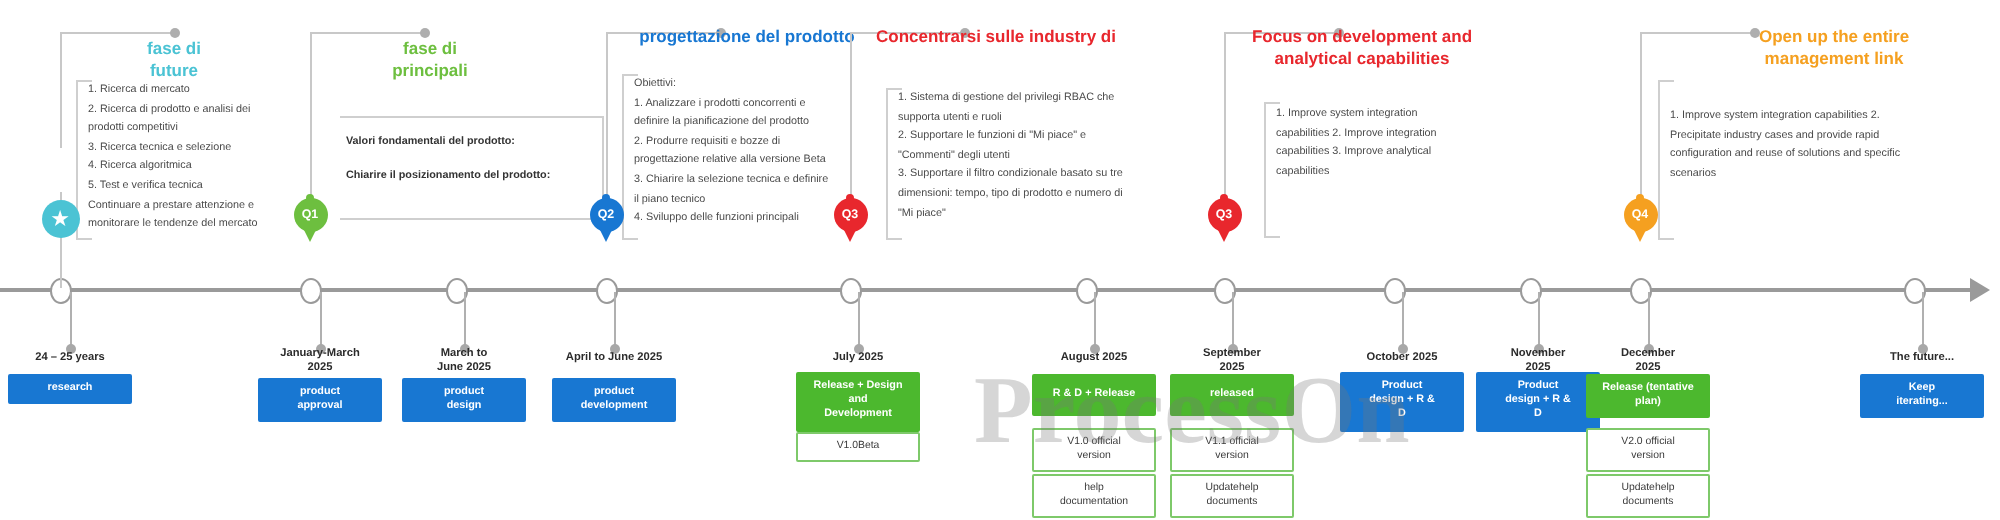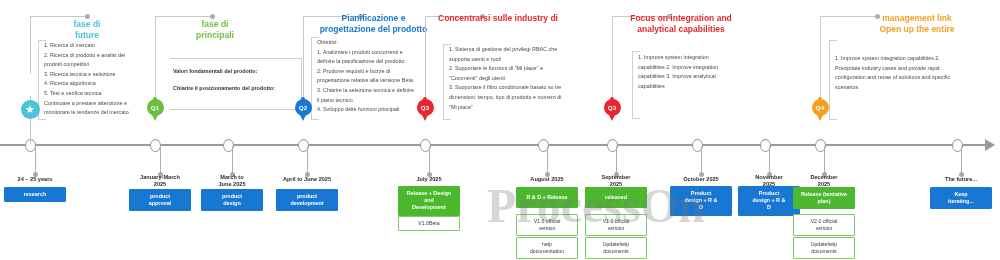--- a/index.html
+++ b/index.html
@@ -277,21 +277,20 @@
   <div class="pin-top-nub" style="left:155px; top:97px; background:#6dbf3f;"></div>
   <div class="pin" style="left:155px; top:99px; background:#6dbf3f;">
     <span>Q1</span>
   </div>
   <div class="pin-tail" style="left:155px; top:115px; border-top:6px solid #6dbf3f;"></div>
 
   <div class="phase-vline" style="left:303px; top:16px; height:94px;"></div>
   <div class="phase-hline" style="left:303px; top:16px; width:58px;"></div>
   <div class="phase-dot" style="left:358px; top:14px;"></div>
   <div class="phase-title" style="left:311px; top:13px; width:125px; color:#1877d2;">
-    <div>Pianificazione e</div>
     <div>progettazione del prodotto</div>
   </div>
   <div class="bracket" style="left:311px; top:37px; width:8px; height:83px;"></div>
   <div class="desc" style="left:317px; top:38px; width:128px;">
     <div>Obiettivi:</div>
     <div>1. Analizzare i prodotti concorrenti e</div>
     <div>definire la pianificazione del prodotto</div>
     <div>2. Produrre requisiti e bozze di</div>
     <div>progettazione relative alla versione Beta</div>
     <div>3. Chiarire la selezione tecnica e definire</div>
@@ -323,42 +322,42 @@
   <div class="pin-top-nub" style="left:425px; top:97px; background:#e8272d;"></div>
   <div class="pin" style="left:425px; top:99px; background:#e8272d;">
     <span>Q3</span>
   </div>
   <div class="pin-tail" style="left:425px; top:115px; border-top:6px solid #e8272d;"></div>
 
   <div class="phase-vline" style="left:612px; top:16px; height:94px;"></div>
   <div class="phase-hline" style="left:612px; top:16px; width:58px;"></div>
   <div class="phase-dot" style="left:667px; top:14px;"></div>
   <div class="phase-title" style="left:620px; top:13px; width:122px; color:#e8272d;">
-    <div>Focus on integration and</div>
+    <div>Focus on development and</div>
     <div>analytical capabilities</div>
   </div>
   <div class="bracket" style="left:632px; top:51px; width:8px; height:68px;"></div>
   <div class="desc" style="left:638px; top:53px; width:112px;">
     <div>1. Improve system integration</div>
     <div>capabilities 2. Improve integration</div>
     <div>capabilities 3. Improve analytical</div>
     <div>capabilities</div>
   </div>
   <div class="pin-top-nub" style="left:612px; top:97px; background:#e8272d;"></div>
   <div class="pin" style="left:612px; top:99px; background:#e8272d;">
     <span>Q3</span>
   </div>
   <div class="pin-tail" style="left:612px; top:115px; border-top:6px solid #e8272d;"></div>
 
   <div class="phase-vline" style="left:820px; top:16px; height:94px;"></div>
   <div class="phase-hline" style="left:820px; top:16px; width:58px;"></div>
   <div class="phase-dot" style="left:875px; top:14px;"></div>
   <div class="phase-title" style="left:858px; top:13px; width:118px; color:#f5a020;">
+    <div>Open up the entire</div>
     <div>management link</div>
-    <div>Open up the entire</div>
   </div>
   <div class="bracket" style="left:829px; top:40px; width:8px; height:80px;"></div>
   <div class="desc" style="left:835px; top:54px; width:158px;">
     <div>1. Improve system integration capabilities 2.</div>
     <div>Precipitate industry cases and provide rapid</div>
     <div>configuration and reuse of solutions and specific</div>
     <div>scenarios</div>
   </div>
   <div class="pin-top-nub" style="left:820px; top:97px; background:#f5a020;"></div>
   <div class="pin" style="left:820px; top:99px; background:#f5a020;">

